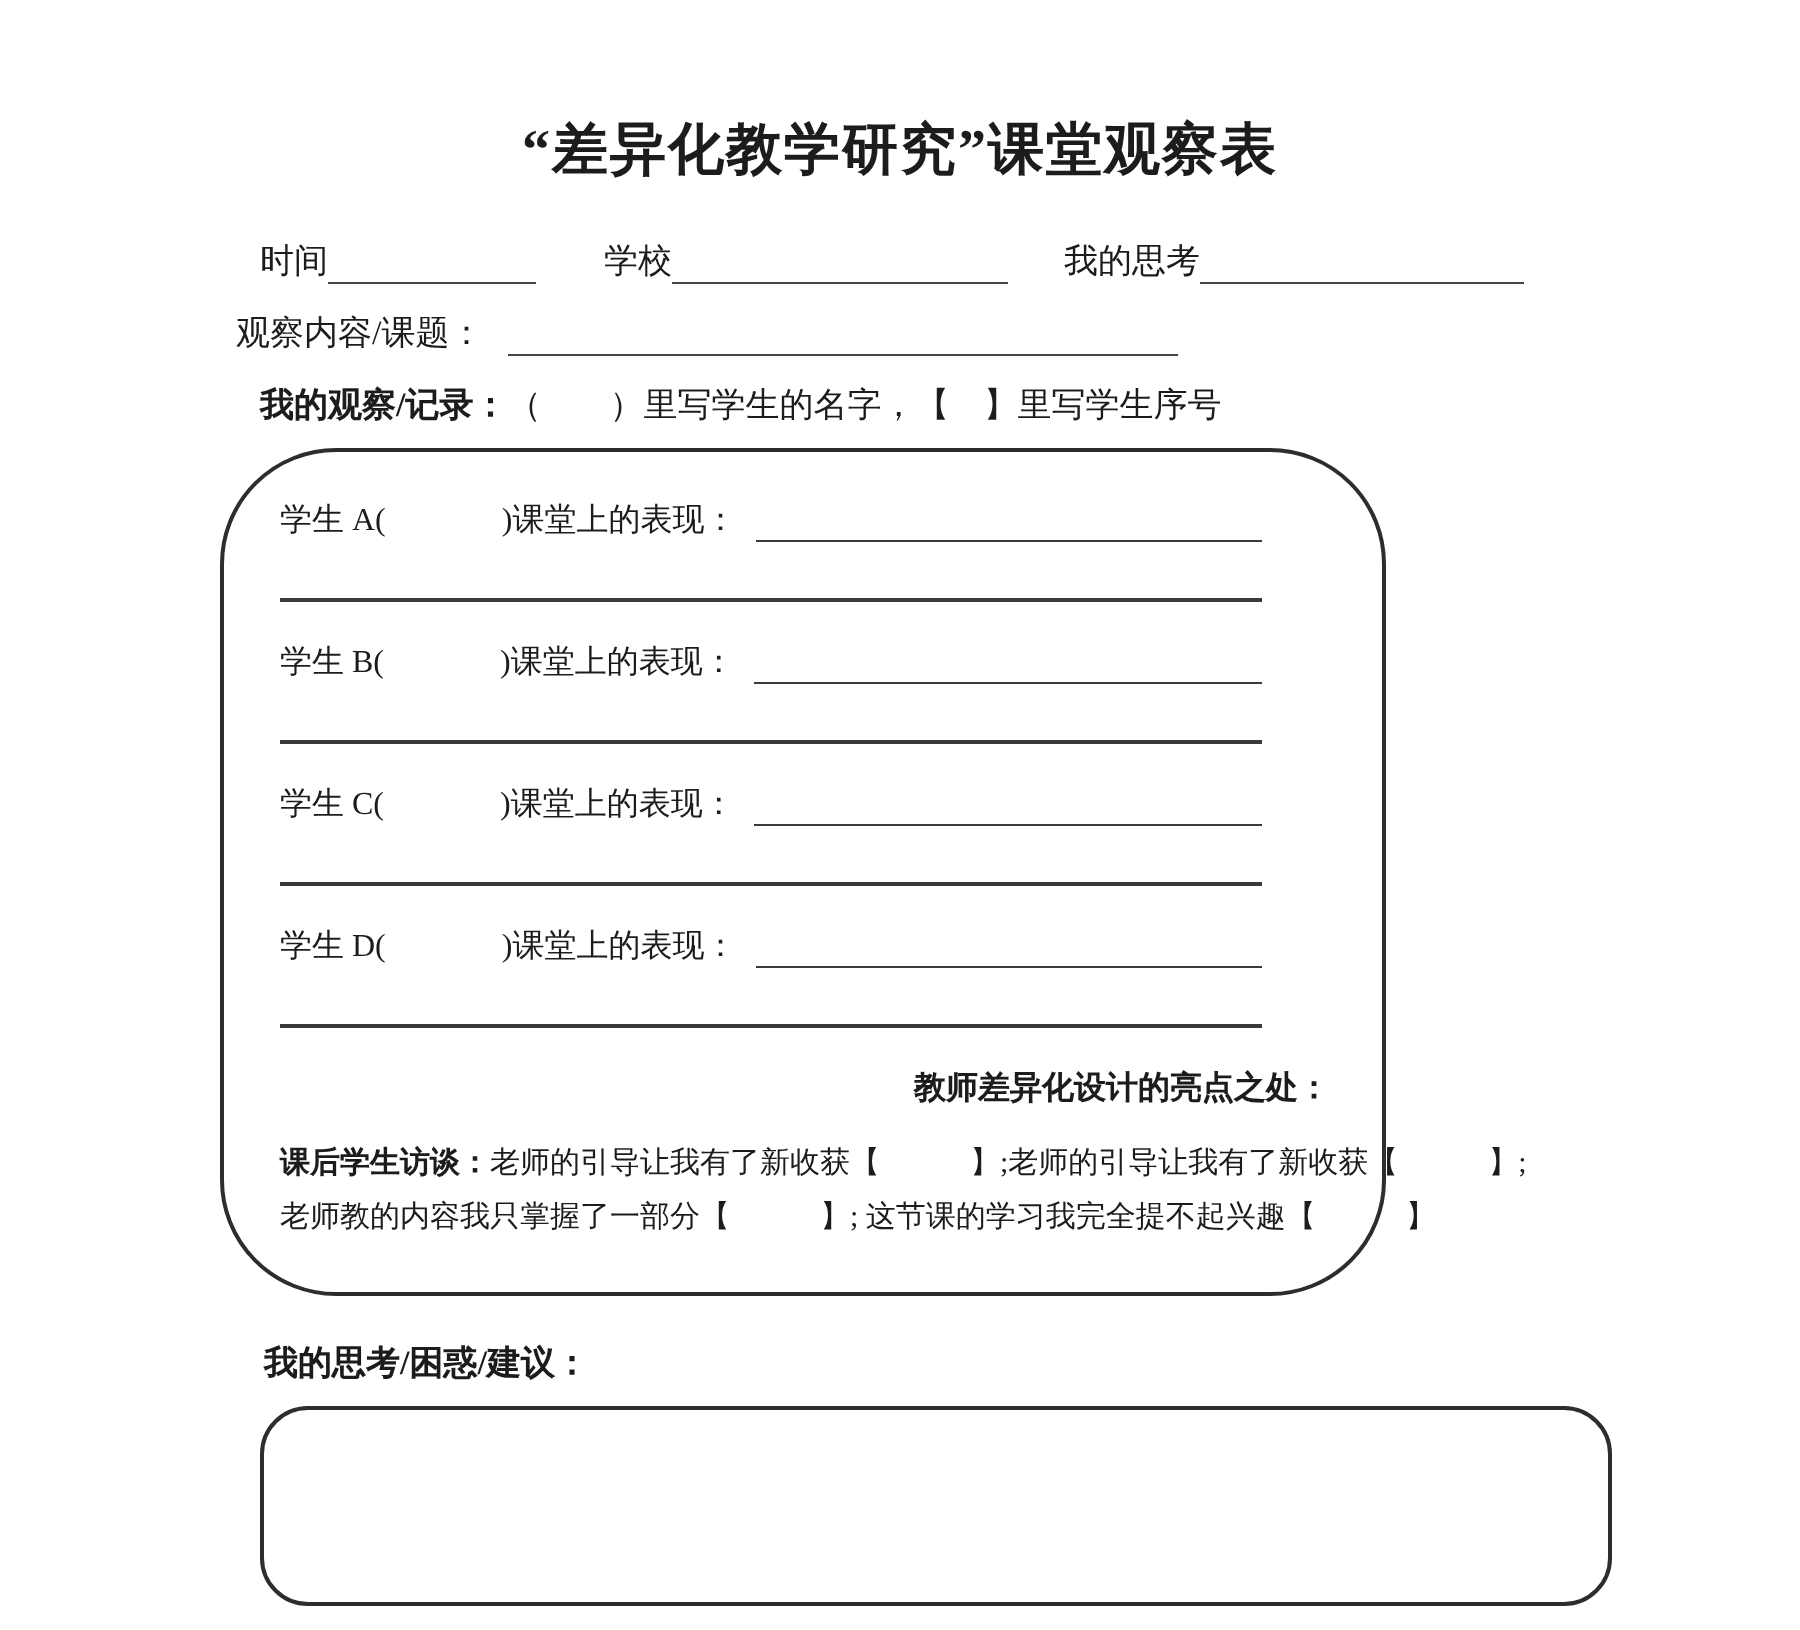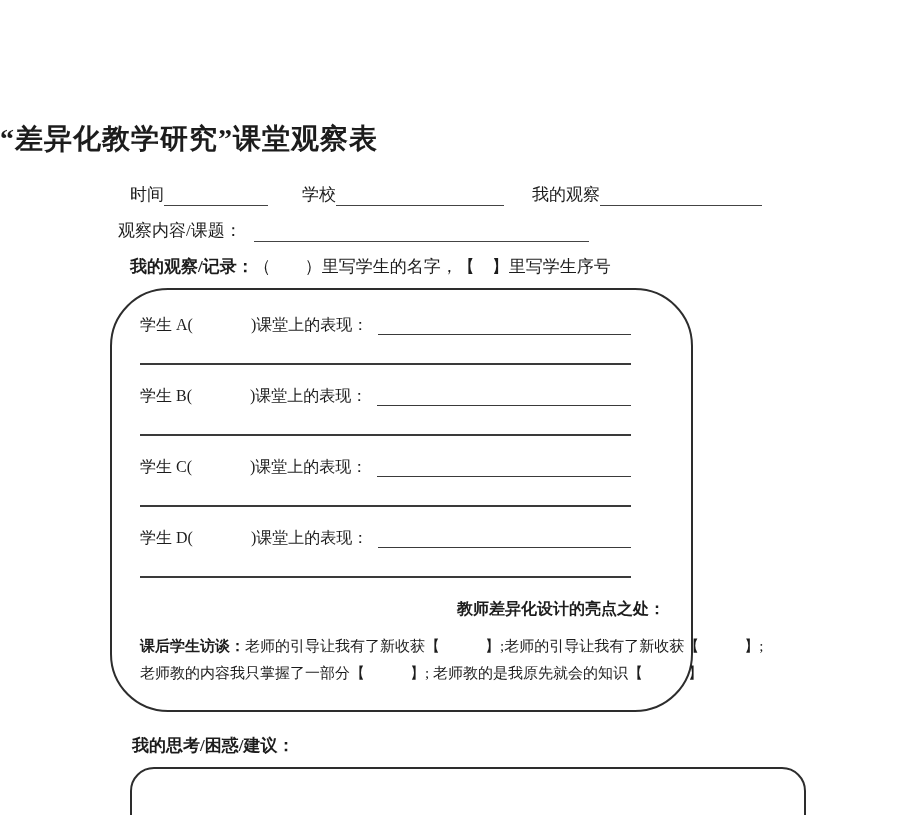--- a/index.html
+++ b/index.html
@@ -5,22 +5,22 @@
   * { box-sizing: border-box; margin: 0; padding: 0; }
   html, body { background: #ffffff; }
   body {
     width: 900px; height: 815px; overflow: hidden;
     font-family: "Liberation Serif", "DejaVu Serif", serif;
     color: #1c1c1c;
   }
   .page { position: relative; width: 900px; height: 815px; background: #ffffff; }
 
   .title {
-    margin: 120px 0 0 0;
-    text-align: left;
+    margin: 56px 0 0 0;
+    text-align: center;
     font-size: 28px;
     font-weight: 700;
     letter-spacing: 1px;
   }
 
   .fields-row {
     display: flex; align-items: flex-end;
     margin: 26px 95px 0 130px;
     font-size: 17px; line-height: 22px;
     white-space: nowrap;
@@ -96,21 +96,21 @@
 
   <h1 class="title">“差异化教学研究”课堂观察表</h1>
 
   <div class="fields-row">
     <span>时间</span>
     <span class="blank b-time"></span>
     <span class="gap1"></span>
     <span>学校</span>
     <span class="blank b-school"></span>
     <span class="gap2"></span>
-    <span>我的观察</span>
+    <span>我的思考</span>
     <span class="blank b-teacher"></span>
   </div>
 
   <div class="topic-row">
     <span>观察内容/课题：</span>
     <span class="blank b-topic"></span>
   </div>
 
   <div class="obs-row">
     <span class="bold">我的观察/记录：</span><span>（　　）里写学生的名字，【　】里写学生序号</span>
@@ -161,21 +161,21 @@
     <div class="hl-row">
       <span class="bold">教师差异化设计的亮点之处：</span>
       <span class="hl-blank"></span>
     </div>
 
     <div class="interview">
       <div class="iline">
         <span class="bold">课后学生访谈：</span><span>老师的引导让我有了新收获【　　　】;</span><span>老师的引导让我有了新收获【　　　】;</span>
       </div>
       <div class="iline">
-        <span>老师教的内容我只掌握了一部分【　　　】;</span> <span>老师教的是我原先就会的知识【　　　】</span>
+        <span>老师教的内容我只掌握了一部分【　　　】;</span> <span>这节课的学习我完全提不起兴趣【　　　】</span>
       </div>
     </div>
 
   </div>
 
   <div class="thoughts-label">我的思考/困惑/建议：</div>
 
   <div class="bottom-box"></div>
 
 </div>

